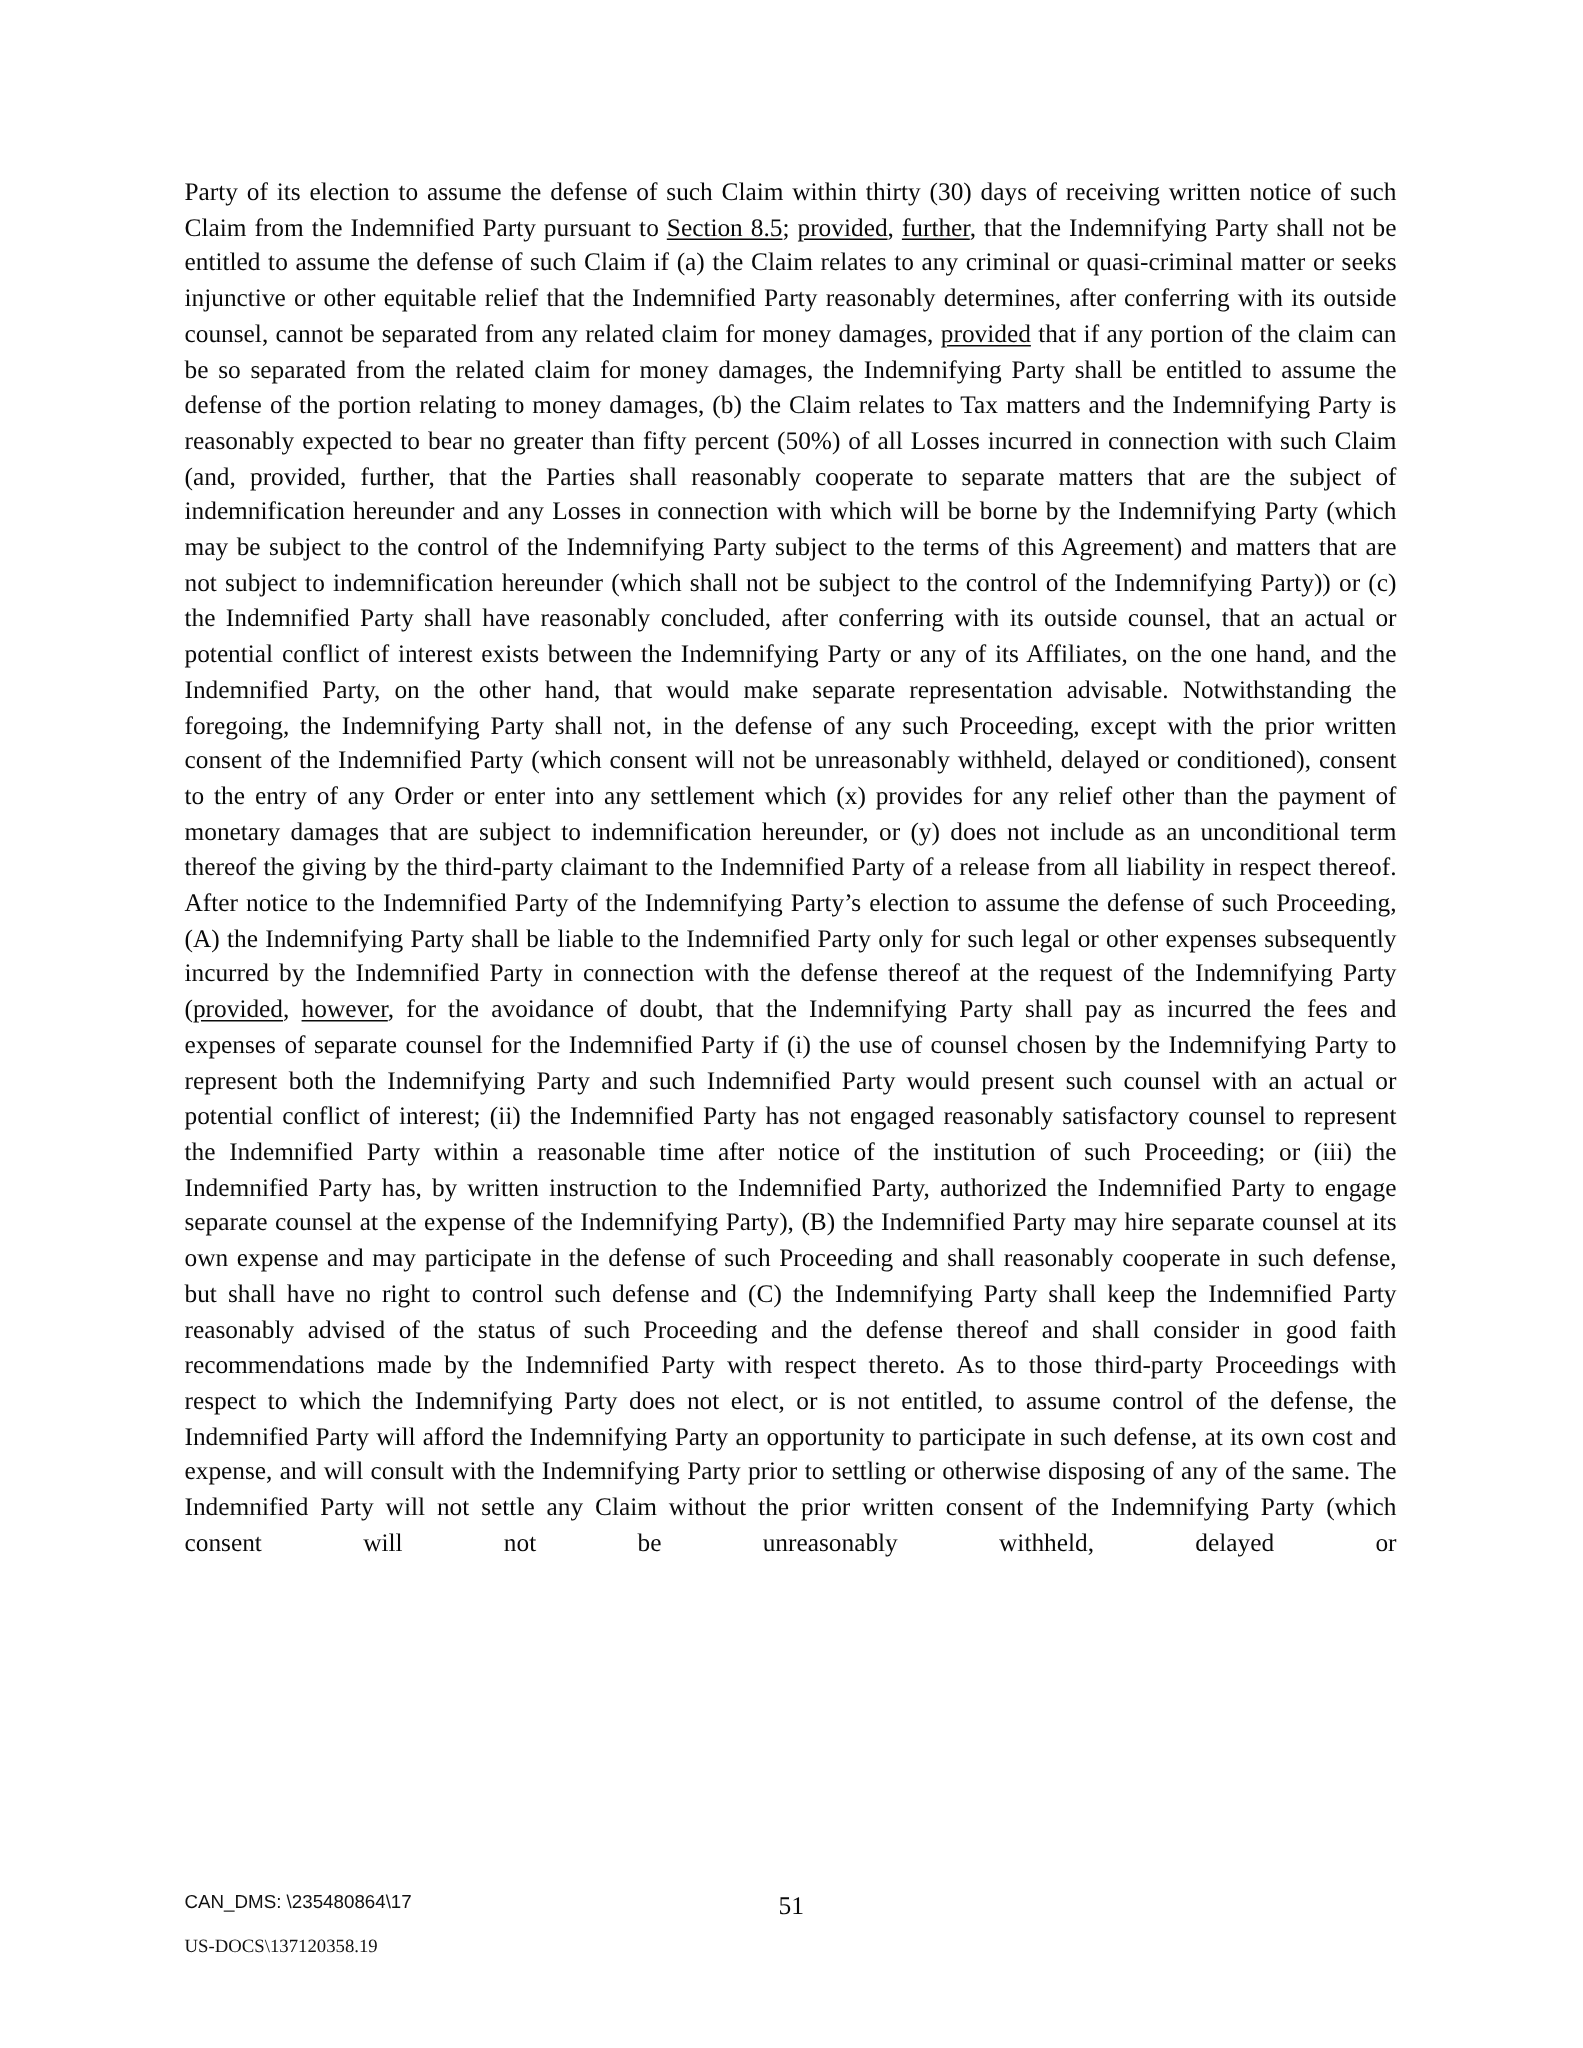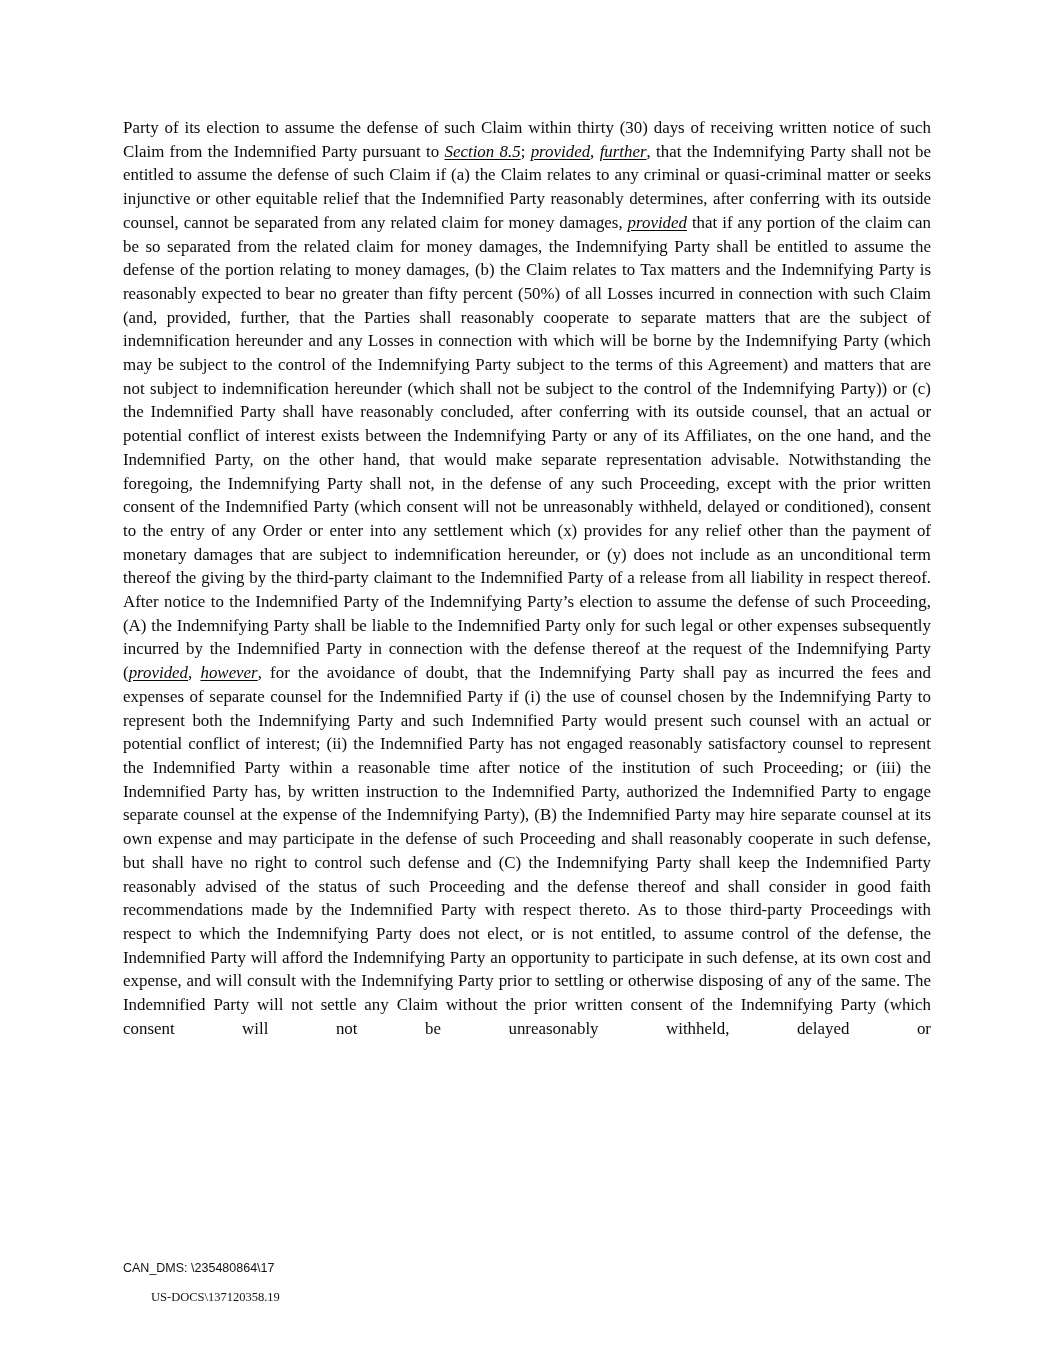--- a/index.html
+++ b/index.html
@@ -29,50 +29,49 @@
     font-size: 16.9px;
     line-height: 23.7px;
     text-align: justify;
     text-align-last: justify;
     color: #0a0a0a;
     word-spacing: 0.5px;
   }
   .u {
     text-decoration: underline;
     text-underline-offset: 2px;
-    font-style: italic;
   }
   .footer-doc-id-1 {
     position: absolute;
     left: 123px;
     top: 1261px;
     font-family: "Liberation Sans", sans-serif;
     font-size: 12.5px;
     color: #111111;
   }
   .footer-doc-id-2 {
     position: absolute;
     left: 123px;
     top: 1290px;
     font-family: "Liberation Serif", serif;
     font-size: 12.5px;
     color: #111111;
-    margin-left: 28px;
   }
   .page-number {
     position: absolute;
     left: 0;
     top: 1261px;
     width: 1055px;
     text-align: center;
     font-family: "Liberation Serif", serif;
     font-size: 17px;
     color: #0a0a0a;
   }
 </style>
 </head>
 <body>
 
 <div class="page">
   <p class="body-text"><span>Party of its election to assume the defense of such Claim within thirty (30) days of receiving written notice of such Claim from the Indemnified Party pursuant to </span><span class="u">Section 8.5</span><span>; </span><span class="u">provided</span><span>, </span><span class="u">further</span><span>, that the Indemnifying Party shall not be entitled to assume the defense of such Claim if (a) the Claim relates to any criminal or quasi-criminal matter or seeks injunctive or other equitable relief that the Indemnified Party reasonably determines, after conferring with its outside counsel, cannot be separated from any related claim for money damages, </span><span class="u">provided</span><span> that if any portion of the claim can be so separated from the related claim for money damages, the Indemnifying Party shall be entitled to assume the defense of the portion relating to money damages, (b) the Claim relates to Tax matters and the Indemnifying Party is reasonably expected to bear no greater than fifty percent (50%) of all Losses incurred in connection with such Claim (and, provided, further, that the Parties shall reasonably cooperate to separate matters that are the subject of indemnification hereunder and any Losses in connection with which will be borne by the Indemnifying Party (which may be subject to the control of the Indemnifying Party subject to the terms of this Agreement) and matters that are not subject to indemnification hereunder (which shall not be subject to the control of the Indemnifying Party)) or (c) the Indemnified Party shall have reasonably concluded, after conferring with its outside counsel, that an actual or potential conflict of interest exists between the Indemnifying Party or any of its Affiliates, on the one hand, and the Indemnified Party, on the other hand, that would make separate representation advisable.  Notwithstanding the foregoing, the Indemnifying Party shall not, in the defense of any such Proceeding, except with the prior written consent of the Indemnified Party (which consent will not be unreasonably withheld, delayed or conditioned), consent to the entry of any Order or enter into any settlement which (x) provides for any relief other than the payment of monetary damages that are subject to indemnification hereunder, or (y) does not include as an unconditional term thereof the giving by the third-party claimant to the Indemnified Party of a release from all liability in respect thereof.  After notice to the Indemnified Party of the Indemnifying Party’s election to assume the defense of such Proceeding, (A) the Indemnifying Party shall be liable to the Indemnified Party only for such legal or other expenses subsequently incurred by the Indemnified Party in connection with the defense thereof at the request of the Indemnifying Party (</span><span class="u">provided</span><span>, </span><span class="u">however</span><span>, for the avoidance of doubt, that the Indemnifying Party shall pay as incurred the fees and expenses of separate counsel for the Indemnified Party if (i) the use of counsel chosen by the Indemnifying Party to represent both the Indemnifying Party and such Indemnified Party would present such counsel with an actual or potential conflict of interest; (ii) the Indemnified Party has not engaged reasonably satisfactory counsel to represent the Indemnified Party within a reasonable time after notice of the institution of such Proceeding; or (iii) the Indemnified Party has, by written instruction to the Indemnified Party, authorized the Indemnified Party to engage separate counsel at the expense of the Indemnifying Party), (B) the Indemnified Party may hire separate counsel at its own expense and may participate in the defense of such Proceeding and shall reasonably cooperate in such defense, but shall have no right to control such defense and (C) the Indemnifying Party shall keep the Indemnified Party reasonably advised of the status of such Proceeding and the defense thereof and shall consider in good faith recommendations made by the Indemnified Party with respect thereto.  As to those third-party Proceedings with respect to which the Indemnifying Party does not elect, or is not entitled, to assume control of the defense, the Indemnified Party will afford the Indemnifying Party an opportunity to participate in such defense, at its own cost and expense, and will consult with the Indemnifying Party prior to settling or otherwise disposing of any of the same.  The Indemnified Party will not settle any Claim without the prior written consent of the Indemnifying Party (which consent will not be unreasonably withheld, delayed or</span></p>
   <div class="footer-doc-id-1">CAN_DMS: \235480864\17</div>
   <div class="footer-doc-id-2">US-DOCS\137120358.19</div>
+  <div class="page-number">51</div>
 </div>
 
 </body></html>

